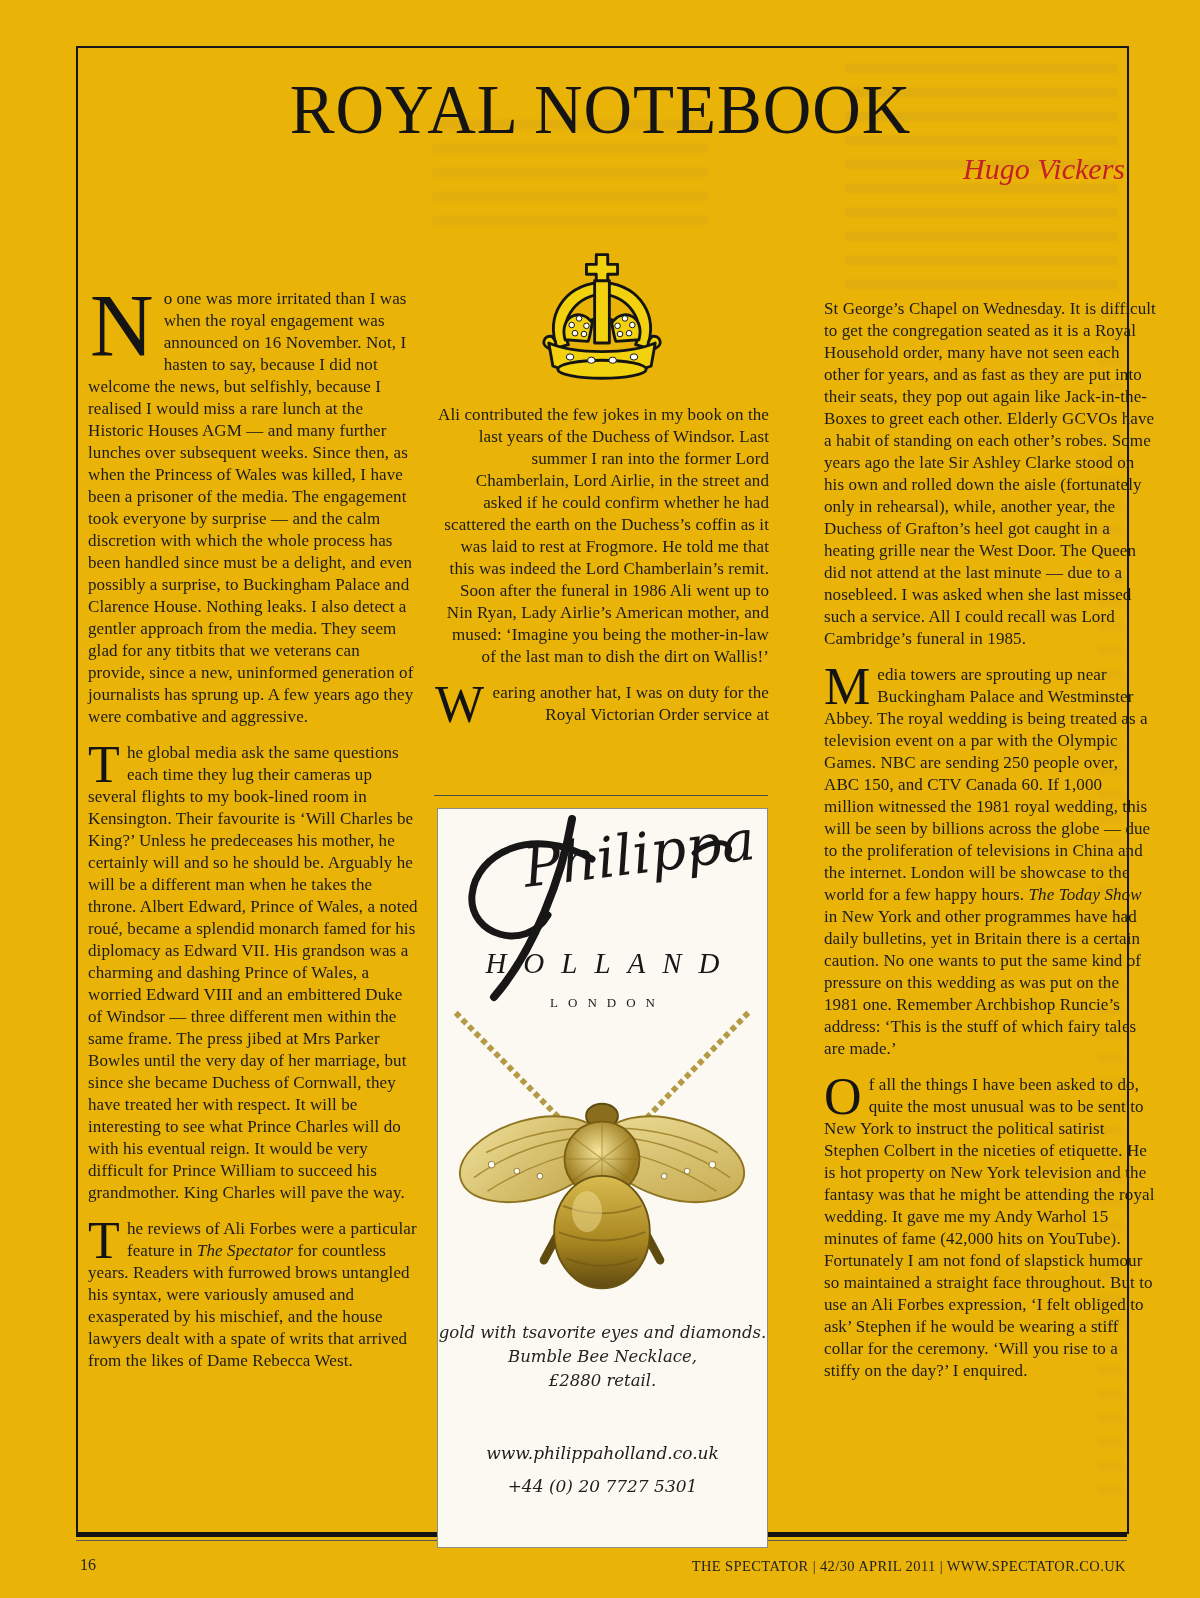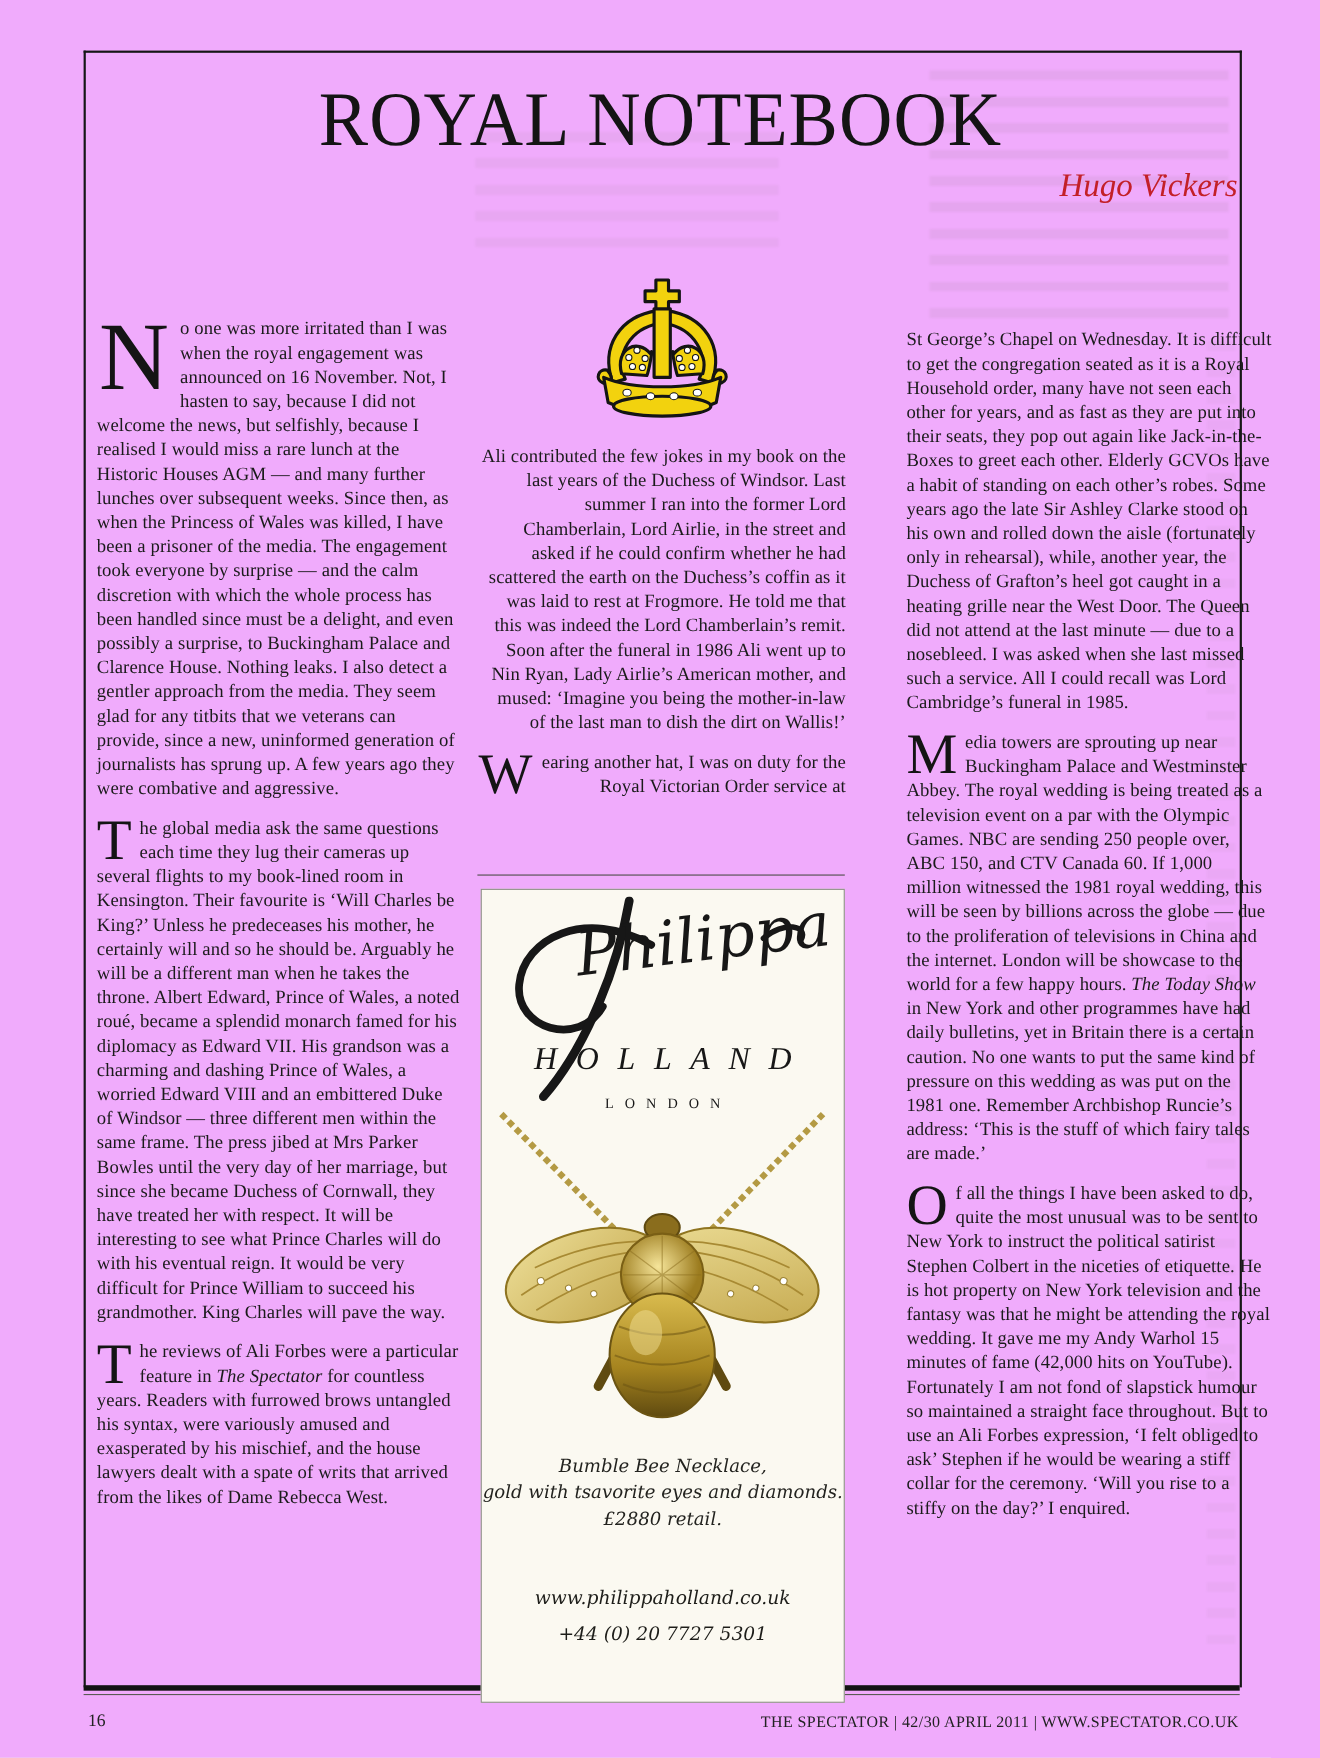--- a/index.html
+++ b/index.html
@@ -1,17 +1,17 @@
 <!DOCTYPE html>
 <html><head>
 <meta charset="utf-8">
 <style>
   html,body{margin:0;padding:0;}
   body{width:1200px;height:1598px;background:#efece2;overflow:hidden;}
-  #page{position:relative;width:1200px;height:1598px;background:#f0abfc;font-family:"Liberation Serif",serif;color:#1b1b1b;}
+  #page{position:relative;width:1200px;height:1598px;background:#eab308;font-family:"Liberation Serif",serif;color:#1b1b1b;}
   
   .frame{position:absolute;left:76px;top:46px;width:1049px;height:1486px;border-top:2px solid #161616;border-left:2px solid #161616;border-right:2px solid #161616;}
   .bottom-rule-thick{position:absolute;left:76px;top:1532px;width:1051px;height:5px;background:#141414;}
   .bottom-rule-thin{position:absolute;left:76px;top:1540px;width:1051px;height:1px;background:#5a5a55;}
   
   .ghost{position:absolute;opacity:.5;filter:blur(1.2px);background:repeating-linear-gradient(180deg,rgba(110,104,92,.16) 0 9px,rgba(0,0,0,0) 9px 24px);}
   
   .title{position:absolute;left:76px;top:70px;width:1049px;text-align:center;font-size:70px;letter-spacing:1px;transform:scaleX(.96);color:#141414;}
   .byline{position:absolute;left:76px;top:152px;width:1049px;text-align:right;font-size:30px;font-style:italic;color:#c32028;}
   
@@ -144,22 +144,22 @@
       </g>
       <ellipse cx="160" cy="104" rx="17" ry="13" fill="#8a6d1d" stroke="#5f4a10" stroke-width="2"></ellipse>
       <circle cx="160" cy="150" r="40" fill="url(#tg)" stroke="#7a5f15" stroke-width="2"></circle>
       <path d="M160,112 v76 M128,126 L192,174 M192,126 L128,174 M122,150 h76" stroke="#8a6d1d" stroke-width="1.2" opacity=".5"></path>
       <path d="M112,232 l-14,26 M208,232 l14,26" stroke="#5f4a10" stroke-width="9" stroke-linecap="round"></path>
       <ellipse cx="160" cy="228" rx="51" ry="60" fill="url(#ag)" stroke="#6b5413" stroke-width="2"></ellipse>
       <path d="M118,200 Q160,216 202,200 M114,228 Q160,246 206,228 M122,256 Q160,272 198,256" stroke="#6b5413" stroke-width="2" fill="none" opacity=".55"></path>
       <ellipse cx="144" cy="206" rx="16" ry="22" fill="#f0dd94" opacity=".5"></ellipse>
     </svg>
     <div class="ad-caption">
+      <div>gold with tsavorite eyes and diamonds.</div>
       <div>Bumble Bee Necklace,</div>
-      <div>gold with tsavorite eyes and diamonds.</div>
       <div>£2880 retail.</div>
     </div>
     <div class="ad-contact">
       <div>www.philippaholland.co.uk</div>
       <div>+44 (0) 20 7727 5301</div>
     </div>
   </div>
 
   <div class="bottom-rule-thick"></div>
   <div class="bottom-rule-thin"></div>

